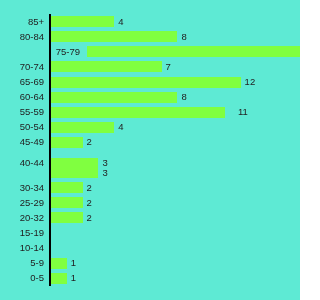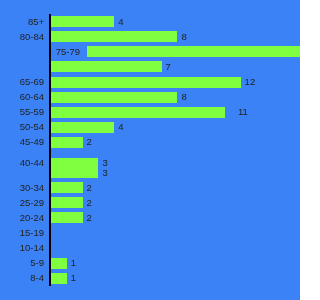--- a/index.html
+++ b/index.html
@@ -10,21 +10,21 @@
   body {
     width: 300px;
     height: 300px;
     font-family: "Liberation Sans", sans-serif;
     overflow: hidden;
   }
   #chart-root {
     position: relative;
     width: 300px;
     height: 300px;
-    background: #3b82f6;
+    background: #5eead4;
   }
   .plot-area {
     position: absolute;
     left: 0;
     top: 0;
     width: 300px;
     height: 300px;
   }
   .axis-line {
     position: absolute;
@@ -83,20 +83,21 @@
           <div class="cat-label">80-84</div>
           <div class="bar" style="width: 126.4px; background: rgb(128, 255, 64);"></div>
           <div class="val-label" style="left: 181.4px;">8</div>
         </div>
         <div class="row" style="top: 44.8px; margin-left: 36px;">
           <div class="cat-label">75-79</div>
           <div class="bar" style="width: 221.2px; background: rgb(128, 255, 64);"></div>
           <div class="val-label" style="left: 276.2px;">14</div>
         </div>
         <div class="row" style="top: 59.9px;">
+          <div class="cat-label">70-74</div>
           <div class="bar" style="width: 110.6px; background: rgb(128, 255, 64);"></div>
           <div class="val-label" style="left: 165.6px;">7</div>
         </div>
         <div class="row" style="top: 75px;">
           <div class="cat-label">65-69</div>
           <div class="bar" style="width: 189.6px; background: rgb(128, 255, 64);"></div>
           <div class="val-label" style="left: 244.6px;">12</div>
         </div>
         <div class="row" style="top: 90.1px;">
           <div class="cat-label">60-64</div>
@@ -131,35 +132,35 @@
           <div class="cat-label">30-34</div>
           <div class="bar" style="width: 31.6px; background: rgb(128, 255, 64);"></div>
           <div class="val-label" style="left: 86.6px;">2</div>
         </div>
         <div class="row" style="top: 195.8px;">
           <div class="cat-label">25-29</div>
           <div class="bar" style="width: 31.6px; background: rgb(128, 255, 64);"></div>
           <div class="val-label" style="left: 86.6px;">2</div>
         </div>
         <div class="row" style="top: 210.9px;">
-          <div class="cat-label">20-24</div>
+          <div class="cat-label">20-32</div>
           <div class="bar" style="width: 31.6px; background: rgb(128, 255, 64);"></div>
           <div class="val-label" style="left: 86.6px;">2</div>
         </div>
         <div class="row" style="top: 226px;">
           <div class="cat-label">15-19</div>
         </div>
         <div class="row" style="top: 241.1px; text-decoration: underline;">
           <div class="cat-label">10-14</div>
         </div>
         <div class="row" style="top: 256.2px;">
           <div class="cat-label">5-9</div>
           <div class="bar" style="width: 15.8px; background: rgb(128, 255, 64);"></div>
           <div class="val-label" style="left: 70.8px;">1</div>
         </div>
         <div class="row" style="top: 271.3px;">
-          <div class="cat-label">8-4</div>
+          <div class="cat-label">0-5</div>
           <div class="bar" style="width: 15.8px; background: rgb(128, 255, 64);"></div>
           <div class="val-label" style="left: 70.8px;">1</div>
         </div>
       </div>
   </div>
 </div>
 
 </body></html>

